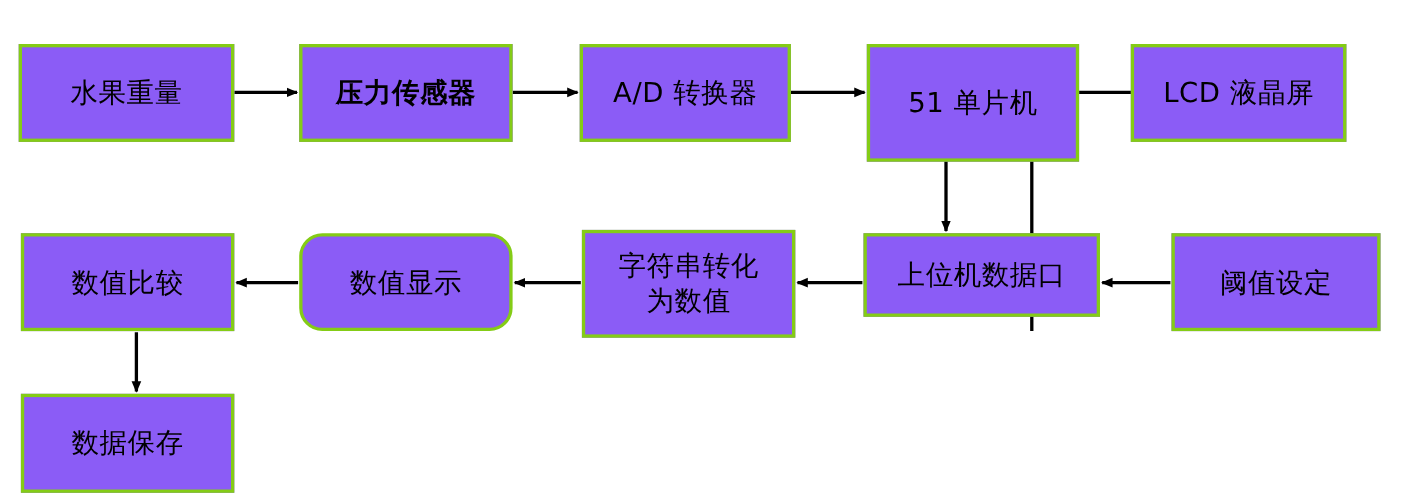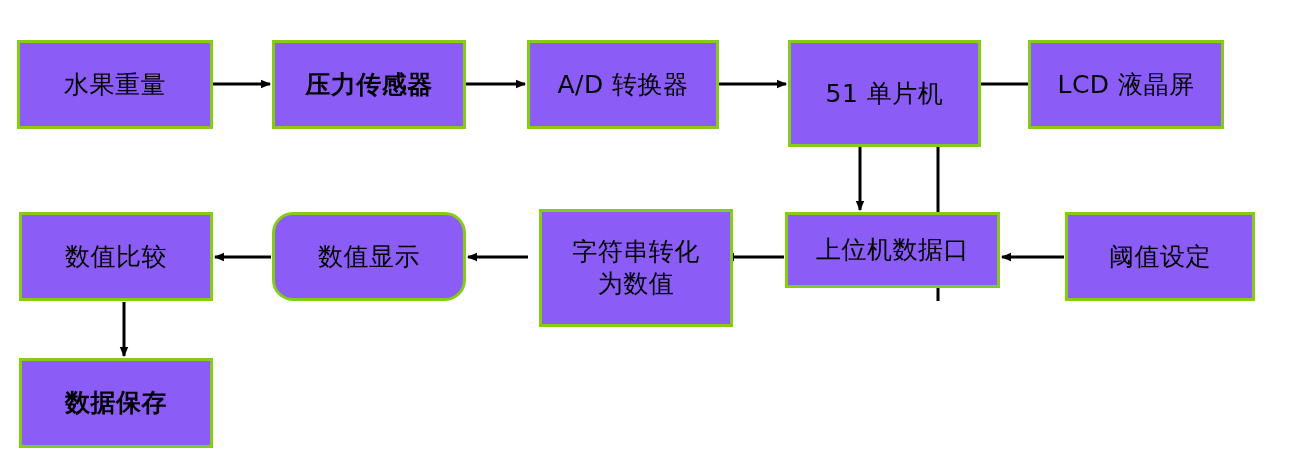--- a/index.html
+++ b/index.html
@@ -101,30 +101,30 @@
   </div>
 
   <div class="node" style="left:19px; top:212px; width:194px; height:89px;">
     <span class="node-label">数值比较</span>
   </div>
 
   <div class="node" style="left:272px; top:212px; width:194px; height:89px;border-radius:21px;">
     <span class="node-label">数值显示</span>
   </div>
 
-  <div class="node" style="left:529px; top:209px; width:194px; height:118px;margin-left:10px;">
+  <div class="node" style="left:529px; top:209px; width:194px; height:98px;">
     <span class="node-label">字符串转化
 为数值</span>
   </div>
 
   <div class="node" style="left:785px; top:212px; width:215px; height:76px;">
     <span class="node-label">上位机数据口</span>
   </div>
 
   <div class="node" style="left:1065px; top:212px; width:190px; height:89px;">
     <span class="node-label">阈值设定</span>
   </div>
 
-  <div class="node" style="left:19px; top:358px; width:194px; height:90px;font-weight:bold;">
+  <div class="node" style="left:19px; top:358px; width:194px; height:90px;">
     <span class="node-label">数据保存</span>
   </div>
 
 </div>
 
 </body></html>

